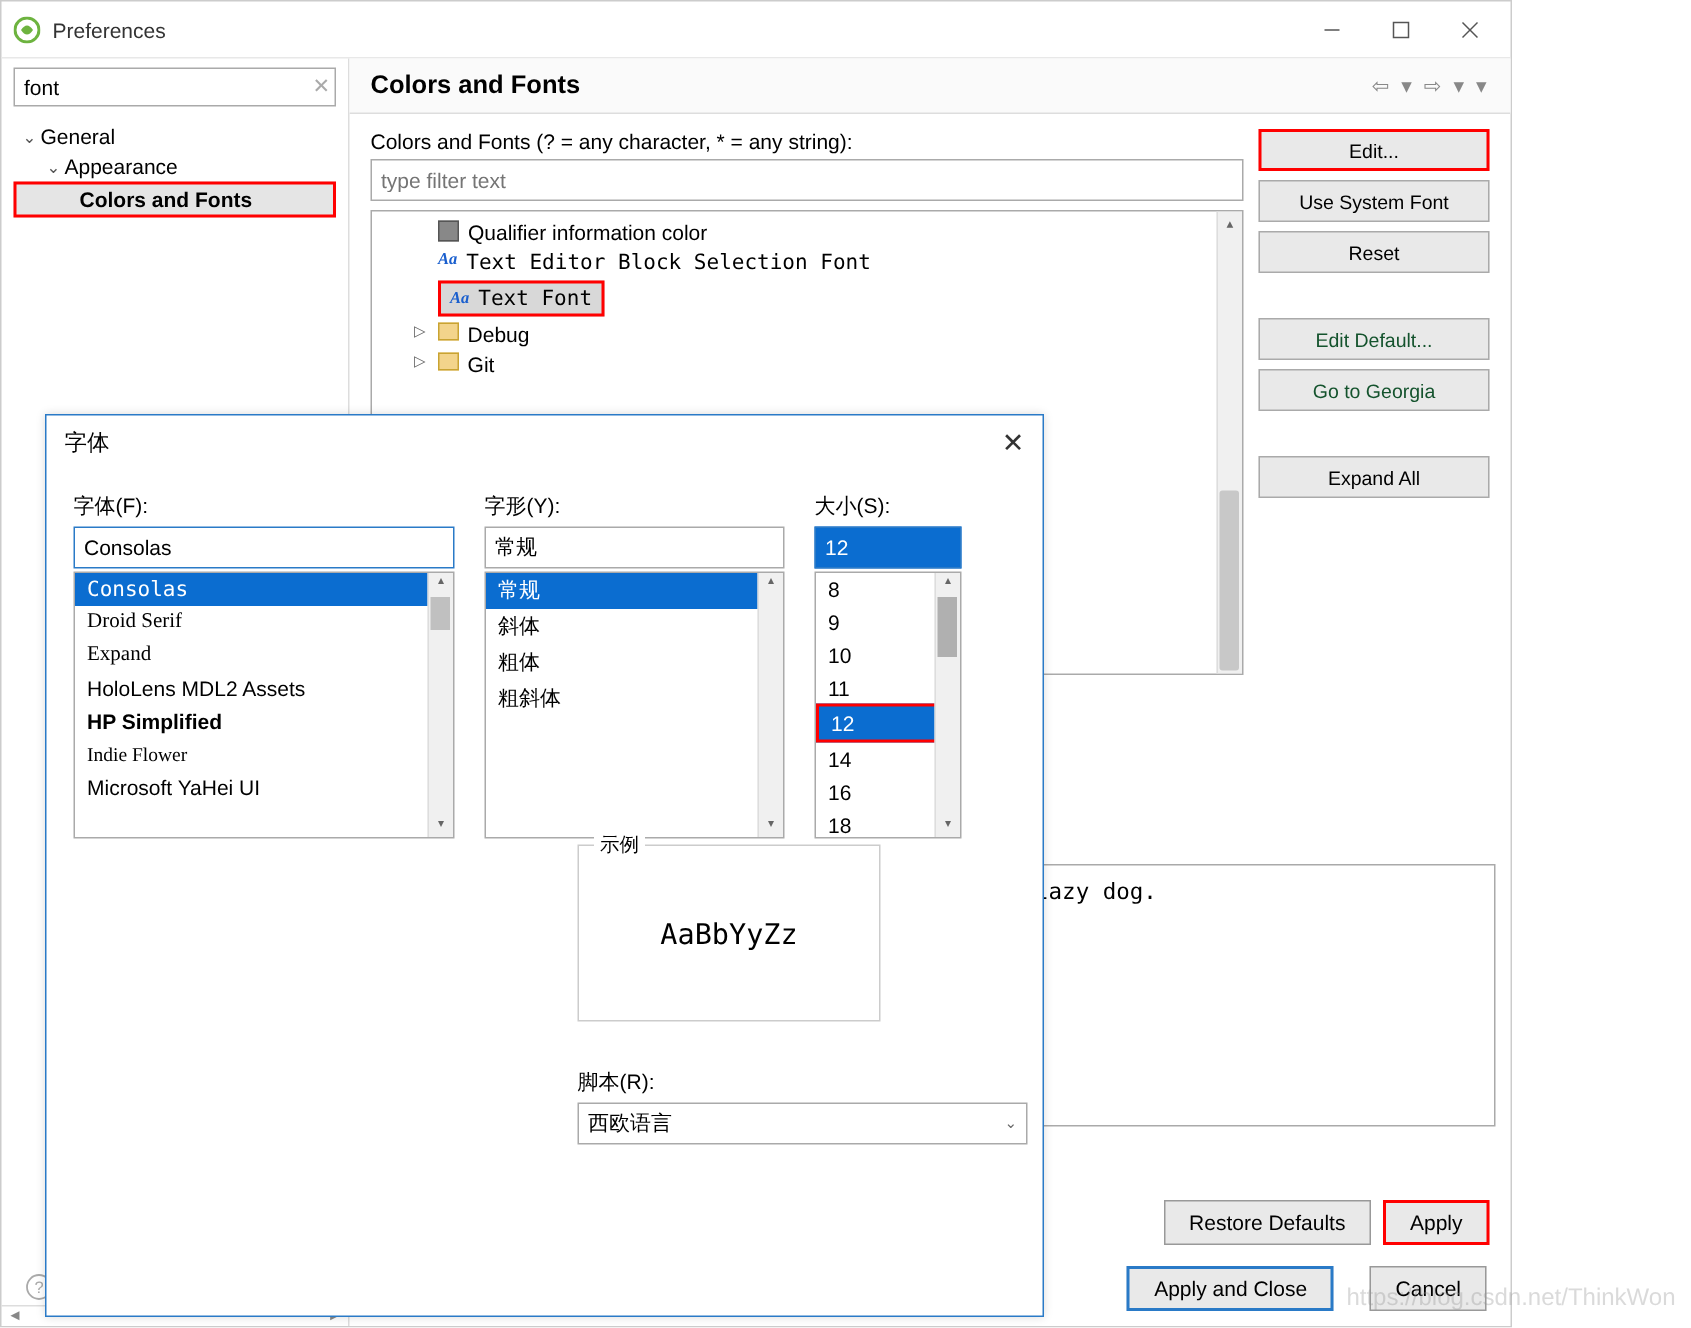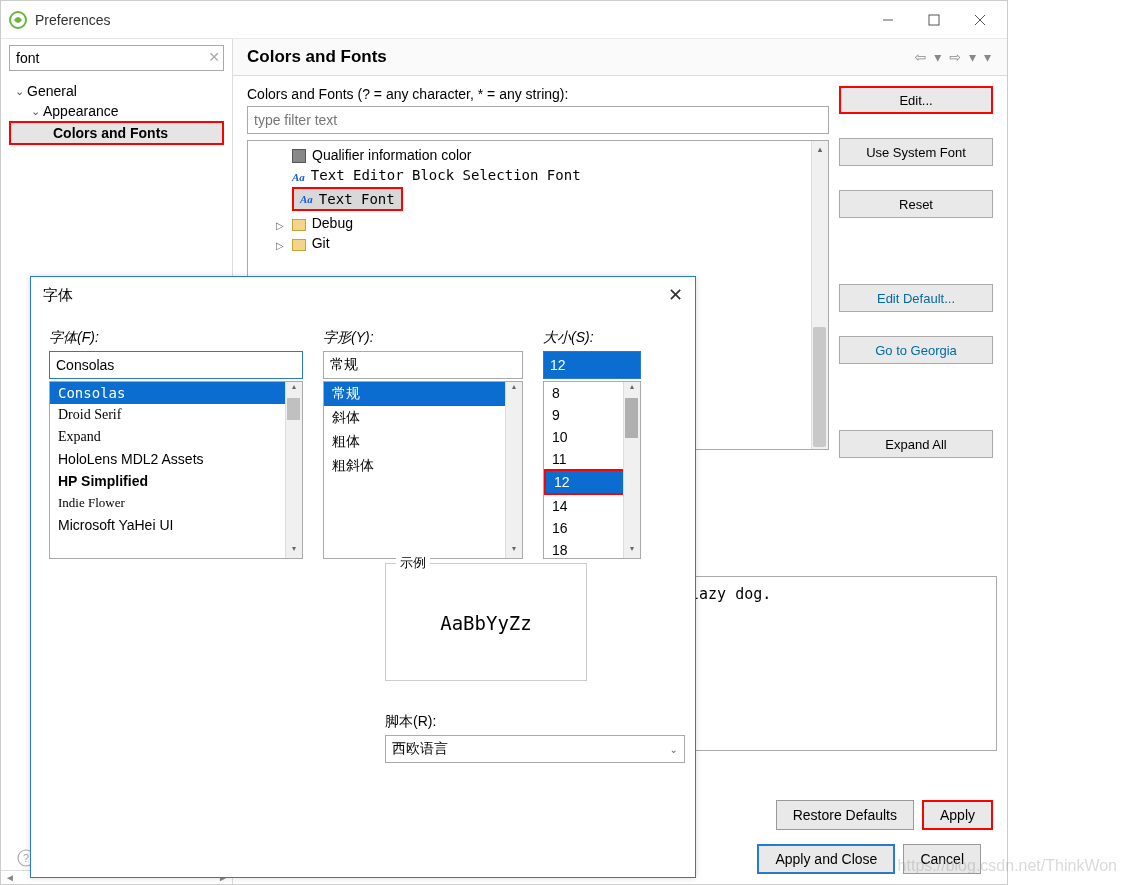--- a/index.html
+++ b/index.html
@@ -37,58 +37,58 @@
 .nav-arrows { display: flex; gap: 4px; color: #888; font-size: 14px; }
 .nav-arrows span { padding: 0 2px; }
 
 .content-body { padding: 10px 14px; flex: 1; display: flex; gap: 10px; position: relative; }
 .content-left { flex: 1; display: flex; flex-direction: column; }
 .filter-label { font-size: 14px; margin-bottom: 4px; }
 .type-filter { width: 100%; height: 28px; border: 1px solid #aaa; padding: 2px 6px; font-size: 14px; color: #888; margin-bottom: 6px; }
 
 .tree-list { border: 1px solid #aaa; height: 310px; position: relative; overflow: hidden; }
 .tree-list-inner { padding: 4px 4px; font-size: 14px; }
-.tl-item { display: flex; align-items: flex-end; padding: 2px 6px; gap: 6px; }
+.tl-item { display: flex; align-items: flex-start; padding: 2px 6px; gap: 6px; }
 .tl-icon-sq { width: 14px; height: 14px; background: #888; border: 1px solid #555; }
 .tl-icon-aa { color: #1a5fce; font-weight: bold; font-style: italic; font-size: 11px; font-family: serif; }
 .tl-text-mono { font-family: Consolas, monospace; font-size: 14px; }
 .tl-selected { background: #d8d8d8; border: 2px solid red; display: inline-flex; }
 .tl-caret { font-size: 10px; color: #666; margin-right: 2px; }
 .tl-folder { width: 14px; height: 12px; background: #f3d48b; border: 1px solid #c9a332; }
 .tree-scroll { position: absolute; right: 0; top: 0; width: 17px; height: 100%; background: #f0f0f0; border-left: 1px solid #ddd; }
 .tree-scroll-thumb { position: absolute; right: 2px; bottom: 2px; width: 13px; height: 120px; background: #c8c8c8; border-radius: 2px; }
 .tree-scroll-up { position: absolute; top: 0; width: 100%; height: 17px; text-align: center; font-size: 9px; line-height: 17px; color: #666; }
 
-.content-right { width: 154px; display: flex; flex-direction: column; gap: 24px; padding-top: 0; }
+.content-right { width: 154px; display: flex; flex-direction: column; gap: 6px; padding-top: 0; }
 .side-btn { height: 28px; border: 1px solid #aaa; background: #e9e9e9; font-size: 13px; cursor: pointer; }
 .side-btn.highlight { border: 2px solid red; background: #e9e9e9; }
-.side-btn.disabled { color: #0369a1; }
+.side-btn.disabled { color: #14532d; }
 .spacer1 { height: 18px; }
 
 .preview-area { position: absolute; left: 444px; right: 10px; top: 500px; height: 175px; border: 1px solid #aaa; }
 .preview-text { font-family: Consolas, monospace; font-size: 15px; padding: 8px 12px; }
 
 .footer { position: absolute; bottom: 54px; right: 14px; display: flex; gap: 8px; }
-.footer2 { position: absolute; bottom: 10px; right: 26px; display: flex; gap: 8px; justify-content: flex-end; }
+.footer2 { position: absolute; bottom: 10px; right: 16px; display: flex; gap: 24px; justify-content: flex-end; }
 .f-btn { height: 30px; padding: 0 16px; border: 1px solid #999; background: #e9e9e9; font-size: 14px; cursor: pointer; }
 .f-btn.highlight { border: 2px solid red; }
 .f-btn.ac { border: 2px solid #2a7ac7; }
 .help-icon { position: absolute; bottom: 14px; left: 16px; color: #888; }
 
 
 .font-dialog { position: absolute; left: 30px; top: 276px; width: 666px; height: 602px; background: #fff; border: 1px solid #2a7ac7; box-shadow: 0 0 6px rgba(0,0,0,0.15); z-index: 10; }
 .fd-title { height: 36px; display: flex; align-items: center; padding: 0 12px; font-size: 15px; }
 .fd-title-text { flex: 1; }
 .fd-close { font-size: 18px; color: #333; cursor: pointer; }
 .fd-body { padding: 16px 18px; display: flex; gap: 20px; }
 .fd-col { display: flex; flex-direction: column; }
 .fd-col1 { width: 254px; }
 .fd-col2 { width: 200px; }
 .fd-col3 { width: 98px; }
-.fd-label { font-size: 14px; margin-bottom: 4px; font-style: italic; }
+.fd-label { font-size: 14px; margin-bottom: 4px; }
 .fd-input { height: 28px; border: 1px solid #2a7ac7; padding: 2px 6px; font-size: 14px; margin-bottom: 2px; }
 .fd-input.gray { border-color: #aaa; }
 .fd-list { border: 1px solid #aaa; height: 178px; overflow: hidden; position: relative; font-size: 14px; }
 .fd-list-inner { }
 .fd-opt { padding: 3px 8px; cursor: pointer; }
 .fd-opt.sel { background: #0b6dd0; color: #fff; }
 .fd-opt.hp { font-weight: bold; font-family: "HP Simplified", sans-serif; }
 .fd-opt.indie { font-family: cursive; font-size: 13px; }
 .fd-opt.lobster { font-family: cursive; font-weight: bold; font-style: italic; }
 .fd-opt.consolas { font-family: Consolas, monospace; }

